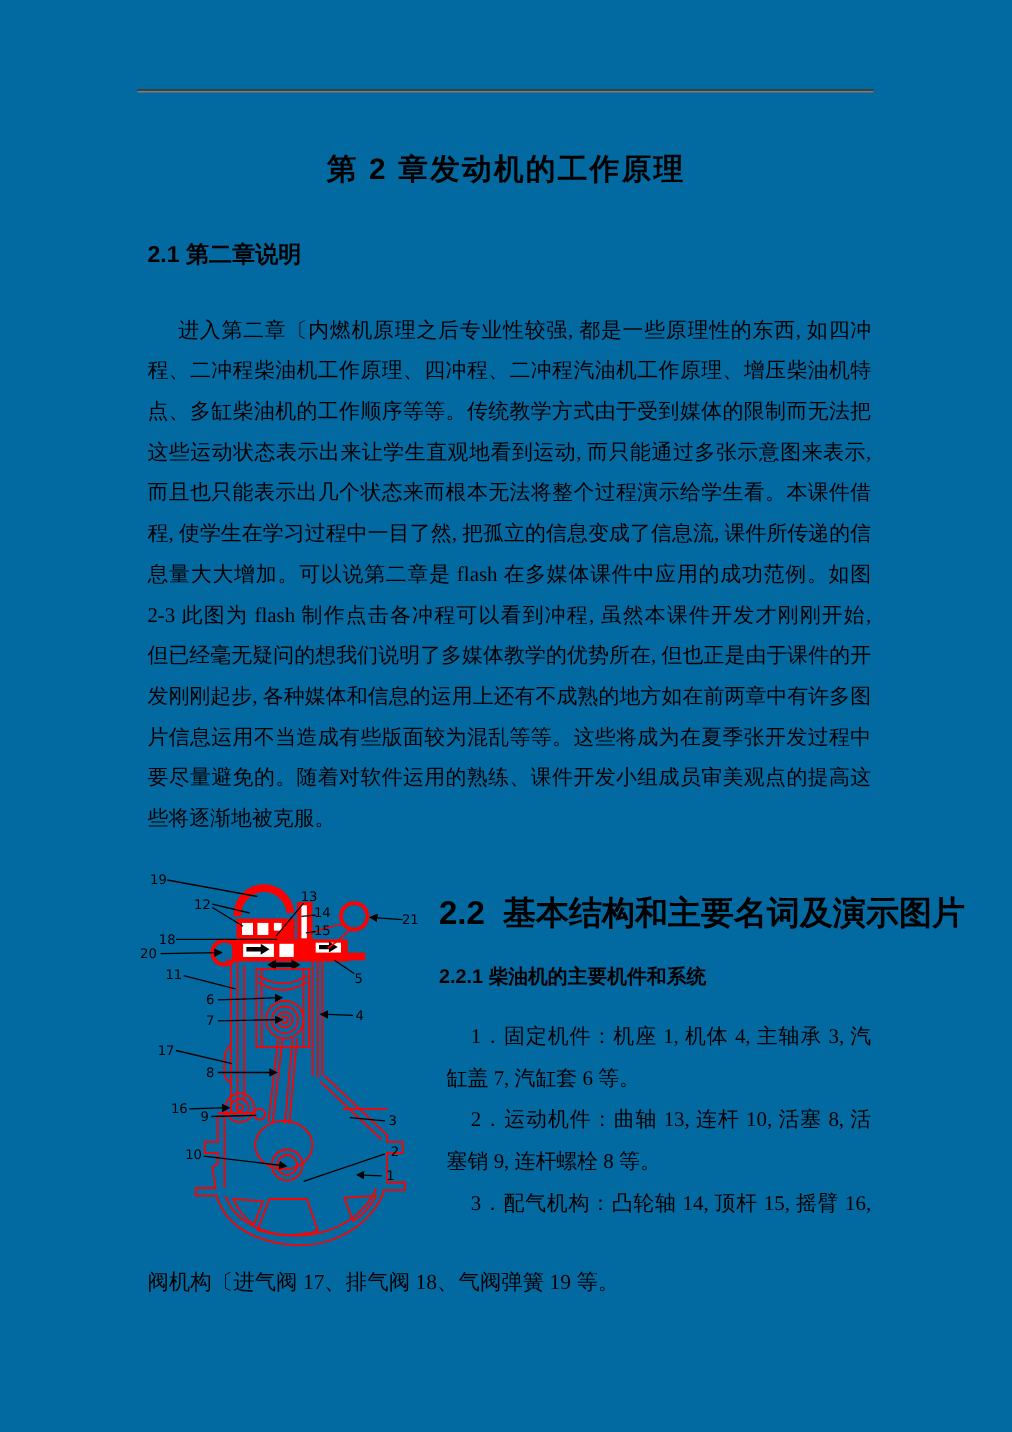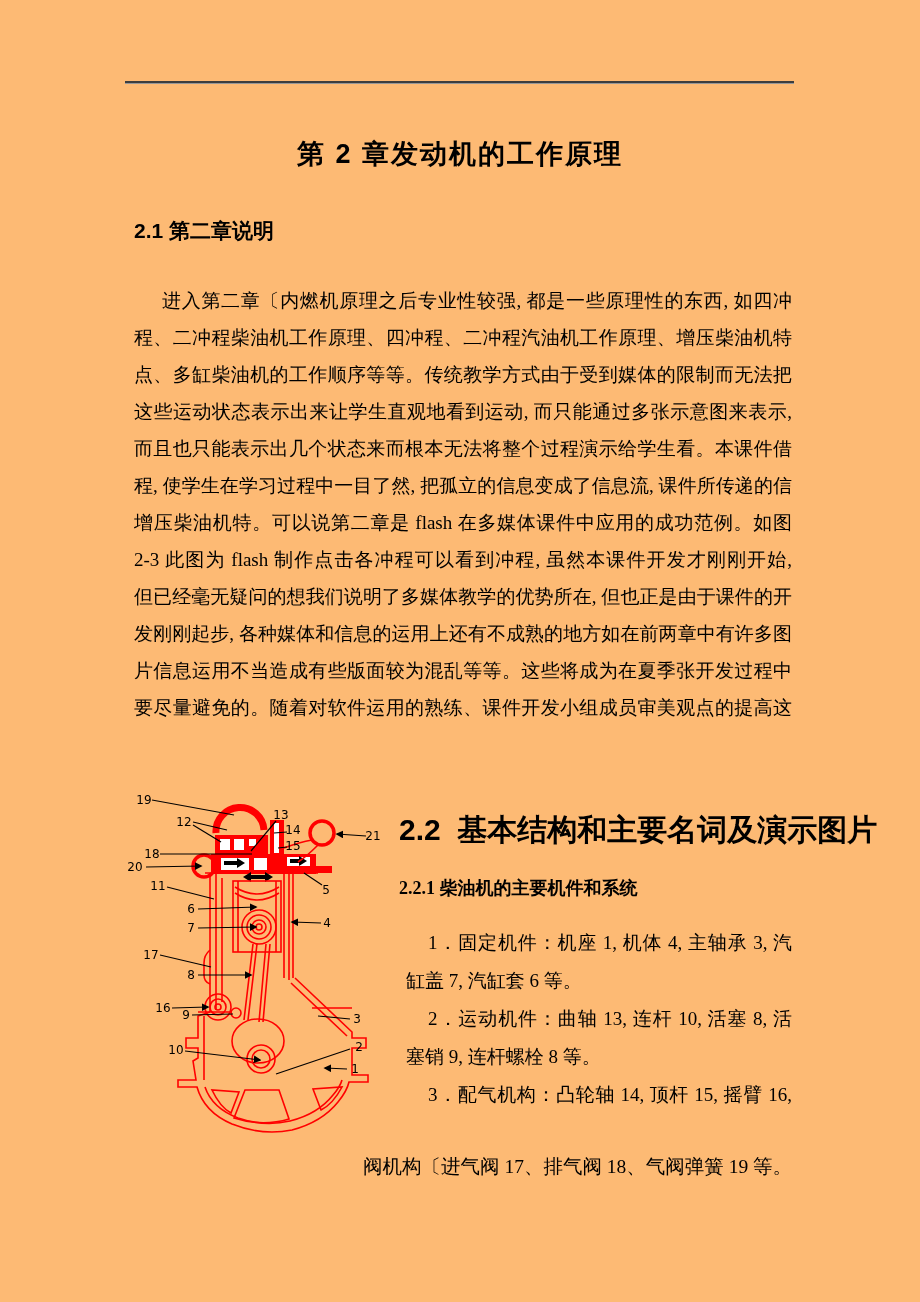--- a/index.html
+++ b/index.html
@@ -1,18 +1,18 @@
 <!DOCTYPE html>
 <html><head>
 <meta charset="utf-8">
 <style>
   html,body{margin:0;padding:0;background:#888;}
   .page{
     position:relative;width:920px;height:1302px;margin:0 auto;
-    background:#fdba74;overflow:hidden;
+    background:#0369a1;overflow:hidden;
     font-family:"Liberation Serif","DejaVu Serif",serif;color:#000;
   }
   .toprule{
     position:absolute;left:125px;top:81px;width:669px;height:2px;
     background:#3d3d3d;border-bottom:1px solid #979797;
   }
   .title{
     position:absolute;left:0;top:136px;width:920px;margin:0;
     text-align:center;font-family:"Liberation Sans","DejaVu Sans",sans-serif;
     font-size:27px;font-weight:bold;letter-spacing:2px;
@@ -33,29 +33,29 @@
   .ind{text-indent:28px;}
   .ind2{text-indent:22px;}
   .fig{position:absolute;left:128px;top:786px;width:270px;height:360px;}
   .h22{
     position:absolute;left:399px;top:810px;margin:0;
     font-family:"Liberation Sans","DejaVu Sans",sans-serif;
     font-size:30px;font-weight:bold;white-space:pre;
   }
   .h221{
     position:absolute;left:399px;top:876px;margin:0;
-    font-family:Liberation Serif, serif;
+    font-family:Liberation Sans, sans-serif;
     font-size:18px;font-weight:bold;
   }
   .rcol{position:absolute;left:406px;top:924px;width:386px;}
   .rline{height:38px;line-height:38px;font-size:19px;white-space:nowrap;}
   .rcol .jl{white-space:normal;}
   .bline{
     position:absolute;left:134px;top:1148px;width:658px;height:38px;
-    line-height:38px;font-size:19.5px;text-align:right;
+    line-height:38px;font-size:19.5px;
   }
   
   .red{stroke:#ff0000;fill:none;stroke-width:1.6;}
   .redfill{fill:#ff0000;stroke:none;}
   .whitefill{fill:#ffffff;stroke:none;}
   .thick{stroke-width:3.5;}
   .dome{stroke-width:7;}
   .leader{stroke:#000000;stroke-width:1.2;fill:none;}
   .figlabel{
     font-family:"DejaVu Sans",sans-serif;font-size:12px;fill:#000;
@@ -74,26 +74,27 @@
 
   <h2 class="h21">2.1 第二章说明</h2>
 
   <div class="para">
     <div class="pline jl ind">进入第二章〔内燃机原理之后专业性较强, 都是一些原理性的东西, 如四冲</div>
     <div class="pline jl">程、二冲程柴油机工作原理、四冲程、二冲程汽油机工作原理、增压柴油机特</div>
     <div class="pline jl">点、多缸柴油机的工作顺序等等。传统教学方式由于受到媒体的限制而无法把</div>
     <div class="pline jl">这些运动状态表示出来让学生直观地看到运动, 而只能通过多张示意图来表示,</div>
     <div class="pline jl">而且也只能表示出几个状态来而根本无法将整个过程演示给学生看。本课件借</div>
     <div class="pline jl">程, 使学生在学习过程中一目了然, 把孤立的信息变成了信息流, 课件所传递的信</div>
-    <div class="pline jl">增压柴油机特。可以说第二章是 flash 在多媒体课件中应用的成功范例。如图</div>
+    <div class="pline jl">息量大大增加。可以说第二章是 flash 在多媒体课件中应用的成功范例。如图</div>
     <div class="pline jl">2-3 此图为 flash 制作点击各冲程可以看到冲程, 虽然本课件开发才刚刚开始,</div>
     <div class="pline jl">但已经毫无疑问的想我们说明了多媒体教学的优势所在, 但也正是由于课件的开</div>
     <div class="pline jl">发刚刚起步, 各种媒体和信息的运用上还有不成熟的地方如在前两章中有许多图</div>
     <div class="pline jl">片信息运用不当造成有些版面较为混乱等等。这些将成为在夏季张开发过程中</div>
     <div class="pline jl">要尽量避免的。随着对软件运用的熟练、课件开发小组成员审美观点的提高这</div>
+    <div class="pline">些将逐渐地被克服。</div>
   </div>
 
   <svg class="fig" viewBox="128 786 270 360">
     <defs>
       <marker id="ah" viewBox="0 0 10 10" refX="8" refY="5" markerWidth="6.5" markerHeight="6.5" orient="auto">
         <path d="M0 0 L10 5 L0 10 z" fill="#000"></path>
       </marker>
     </defs>
 
     <g>

